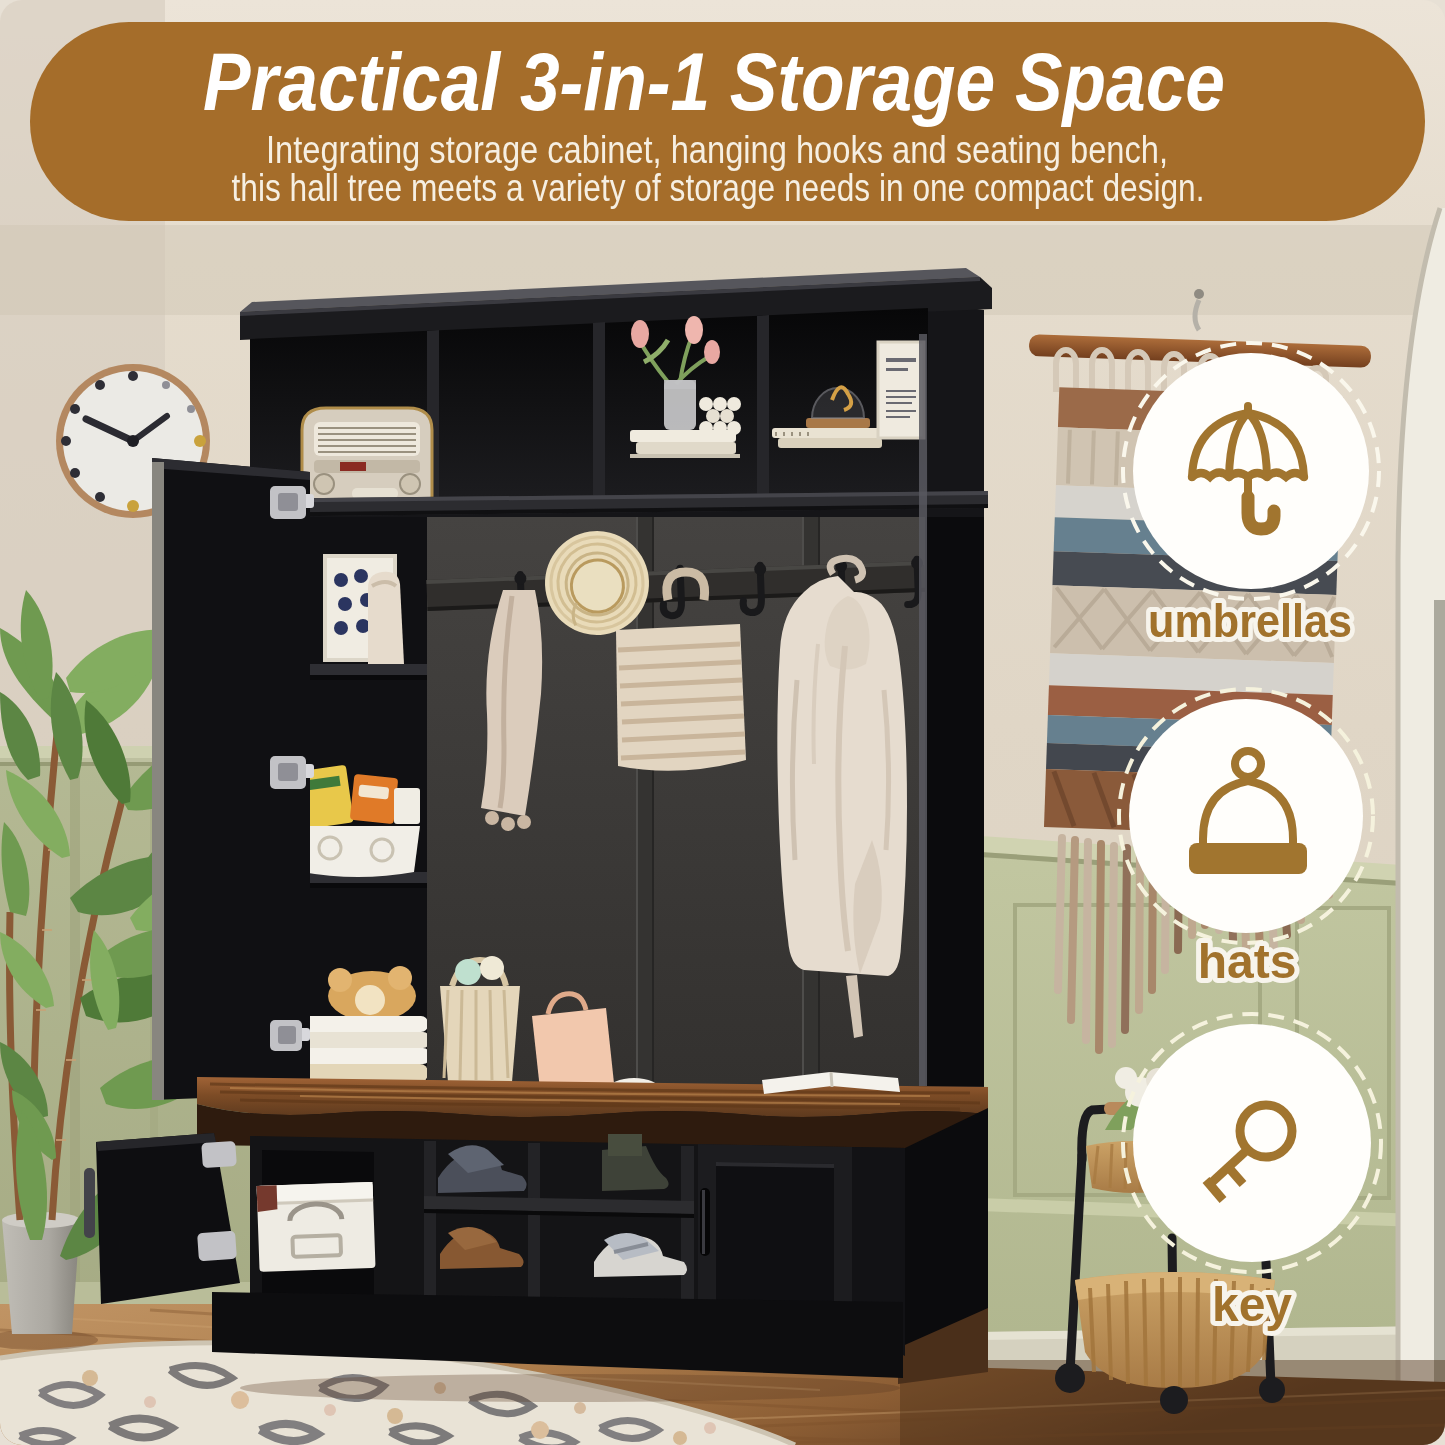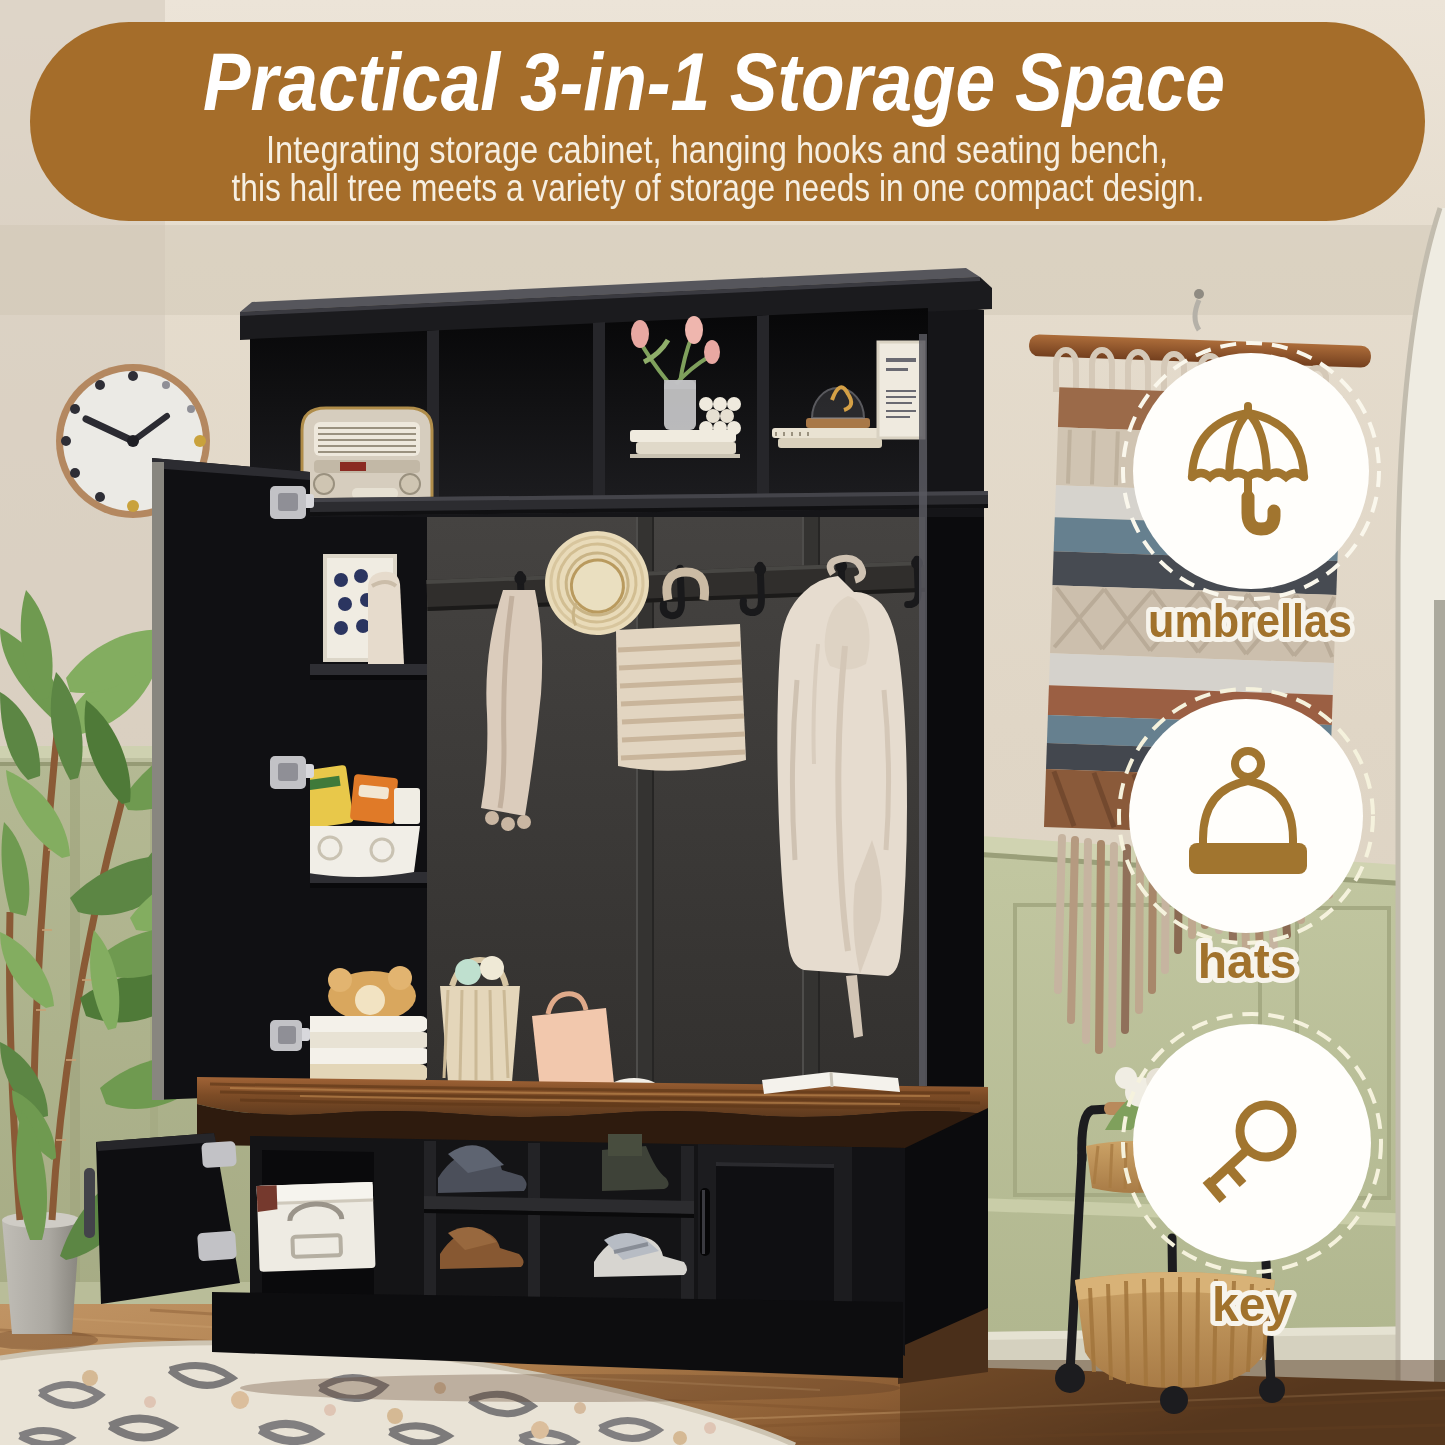--- a/index.html
+++ b/index.html
@@ -1,16 +1,16 @@
 <!DOCTYPE html>
 <html><head><meta charset="utf-8">
 <style>
 html,body{margin:0;padding:0;background:#e7e0d5;}
 *{font-family:"Liberation Sans", sans-serif;}
-#stage{width:1445px;height:1445px;position:relative;overflow:hidden;}
+#stage{width:1445px;height:1445px;position:relative;overflow:hidden;border-radius:22px;}
 </style></head>
 <body>
 <div id="stage">
 <svg width="1445" height="1445" viewBox="0 0 1445 1445" xmlns="http://www.w3.org/2000/svg">
 <defs>
 <linearGradient id="wallg" x1="0" y1="0" x2="0" y2="1">
  <stop offset="0" stop-color="#ece4d8"></stop>
           <stop offset="0.18" stop-color="#e5dccd"></stop>
           <stop offset="0.5" stop-color="#e0d6c6"></stop>
           <stop offset="1" stop-color="#d9d0c0"></stop>

